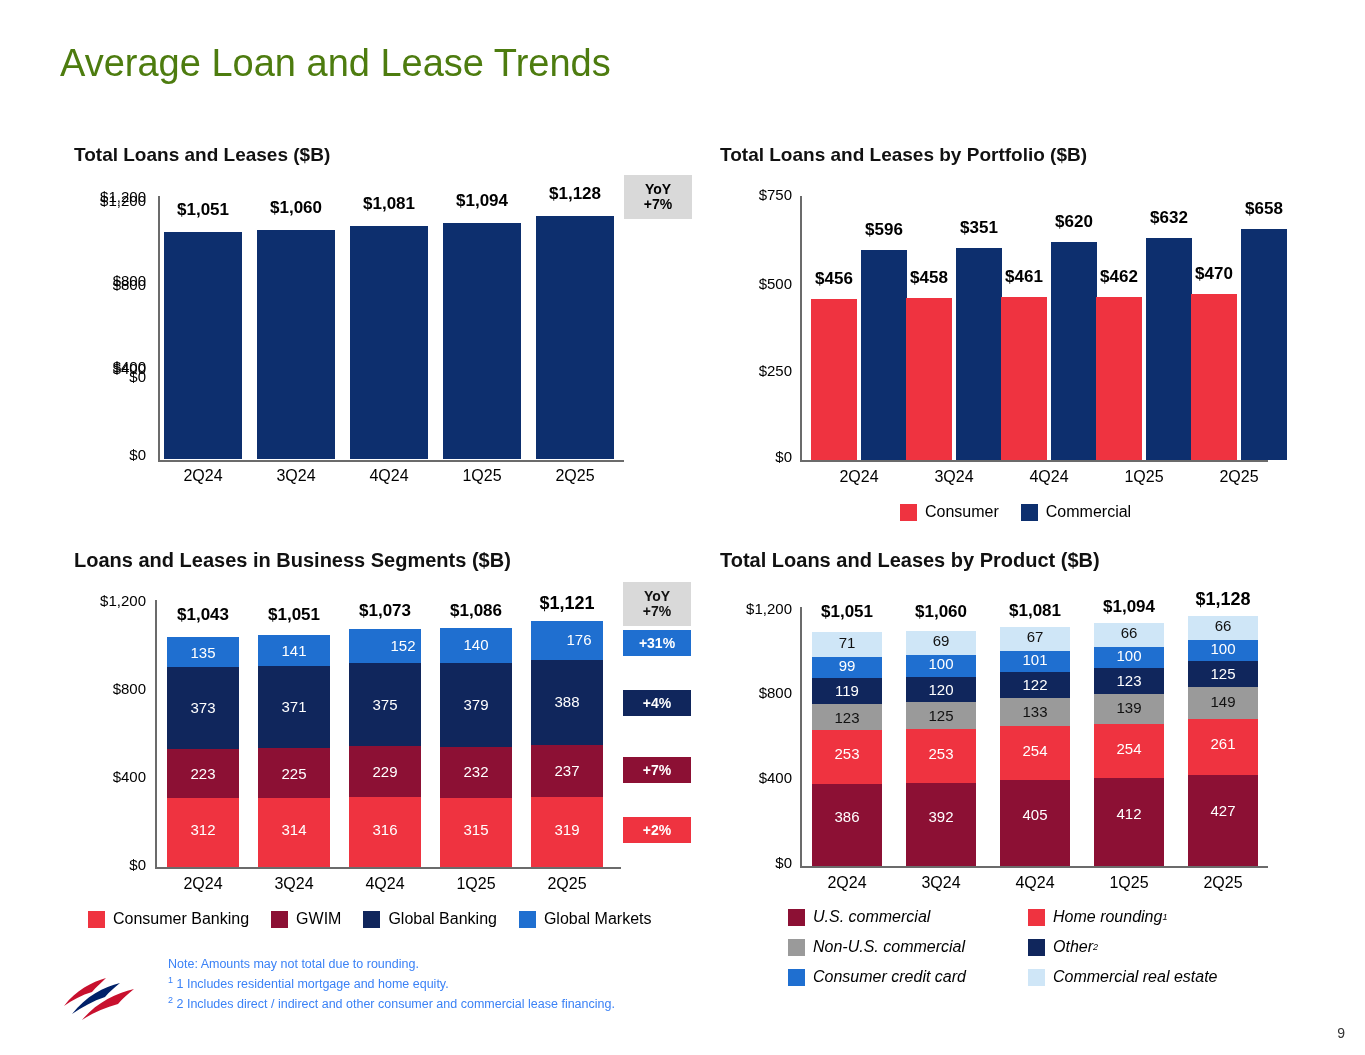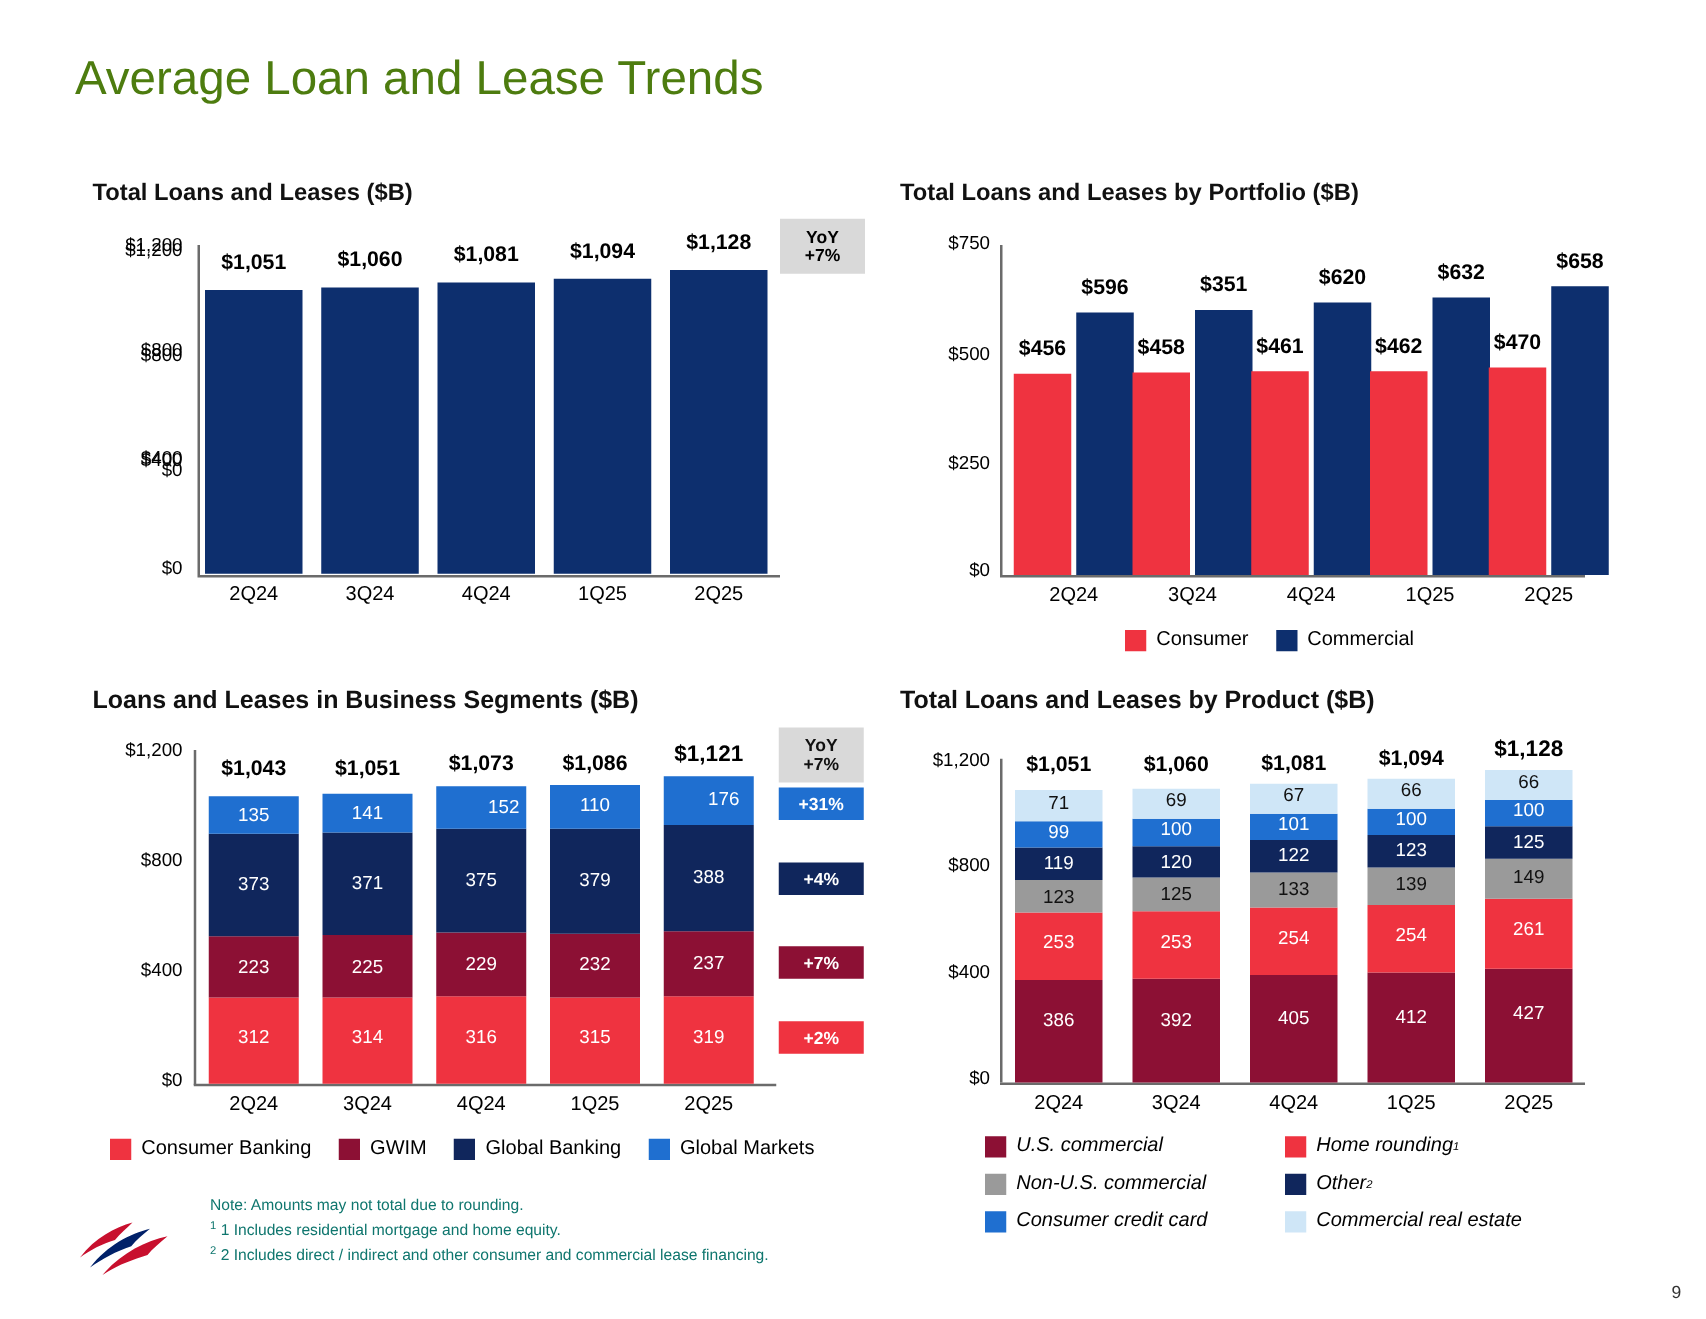--- a/index.html
+++ b/index.html
@@ -110,21 +110,21 @@
     align-items: center;
     white-space: nowrap;
     font-style: italic;
   }
   .notes {
     position: absolute;
     left: 168px;
     top: 955px;
     font-size: 12.5px;
     line-height: 1.5;
-    color: #0f766e;
+    color: #3b82f6;
   }
   .notes sup { font-size: 9px; }
   .page-num {
     position: absolute;
     right: 20px;
     bottom: 14px;
     font-size: 14px;
     color: #333;
   }
   .logo {
@@ -273,21 +273,21 @@
 <div class="seg-label" style="left:349px; top:637px; width:76px;padding-left:16px;">152</div>
 <div class="bar-label" style="left:342px; top:601px; width:86px;">$1,073</div>
 
 <div class="bar" style="left:440px; top:798px; width:72px; height:69px; background:#ef3340;"></div>
 <div class="bar" style="left:440px; top:747px; width:72px; height:51px; background:#8c1034;"></div>
 <div class="bar" style="left:440px; top:663px; width:72px; height:84px; background:#10265c;"></div>
 <div class="bar" style="left:440px; top:628px; width:72px; height:35px; background:#1f6fd0;"></div>
 <div class="seg-label" style="left:440px; top:821px; width:72px;">315</div>
 <div class="seg-label" style="left:440px; top:763px; width:72px;">232</div>
 <div class="seg-label" style="left:440px; top:696px; width:72px;">379</div>
-<div class="seg-label" style="left:440px; top:636px; width:72px;">110</div>
+<div class="seg-label" style="left:440px; top:636px; width:72px;">140</div>
 <div class="bar-label" style="left:433px; top:601px; width:86px;">$1,086</div>
 
 <div class="bar" style="left:531px; top:797px; width:72px; height:70px; background:#ef3340;"></div>
 <div class="bar" style="left:531px; top:745px; width:72px; height:52px; background:#8c1034;"></div>
 <div class="bar" style="left:531px; top:660px; width:72px; height:85px; background:#10265c;"></div>
 <div class="bar" style="left:531px; top:621px; width:72px; height:39px; background:#1f6fd0;"></div>
 <div class="seg-label" style="left:531px; top:821px; width:72px;">319</div>
 <div class="seg-label" style="left:531px; top:762px; width:72px;">237</div>
 <div class="seg-label" style="left:531px; top:693px; width:72px;">388</div>
 <div class="seg-label" style="left:531px; top:631px; width:72px;padding-left:12px;">176</div>

